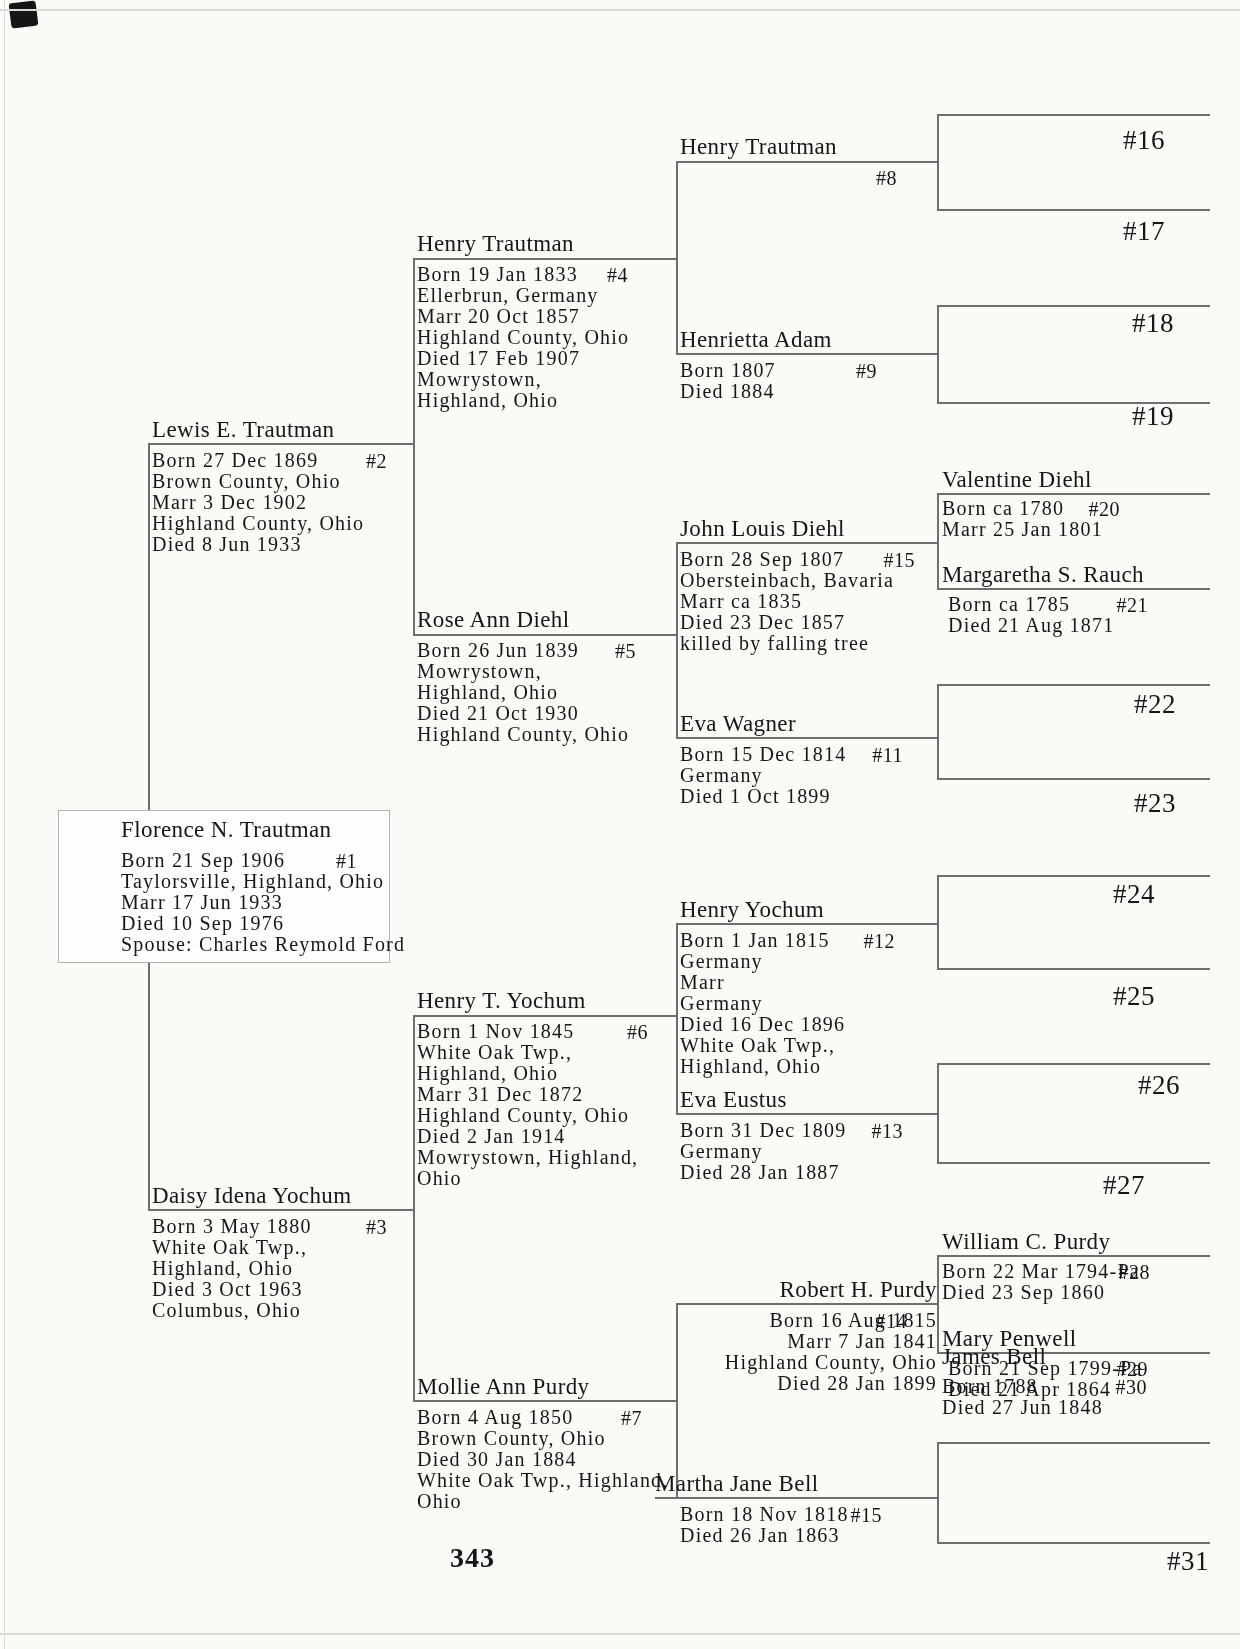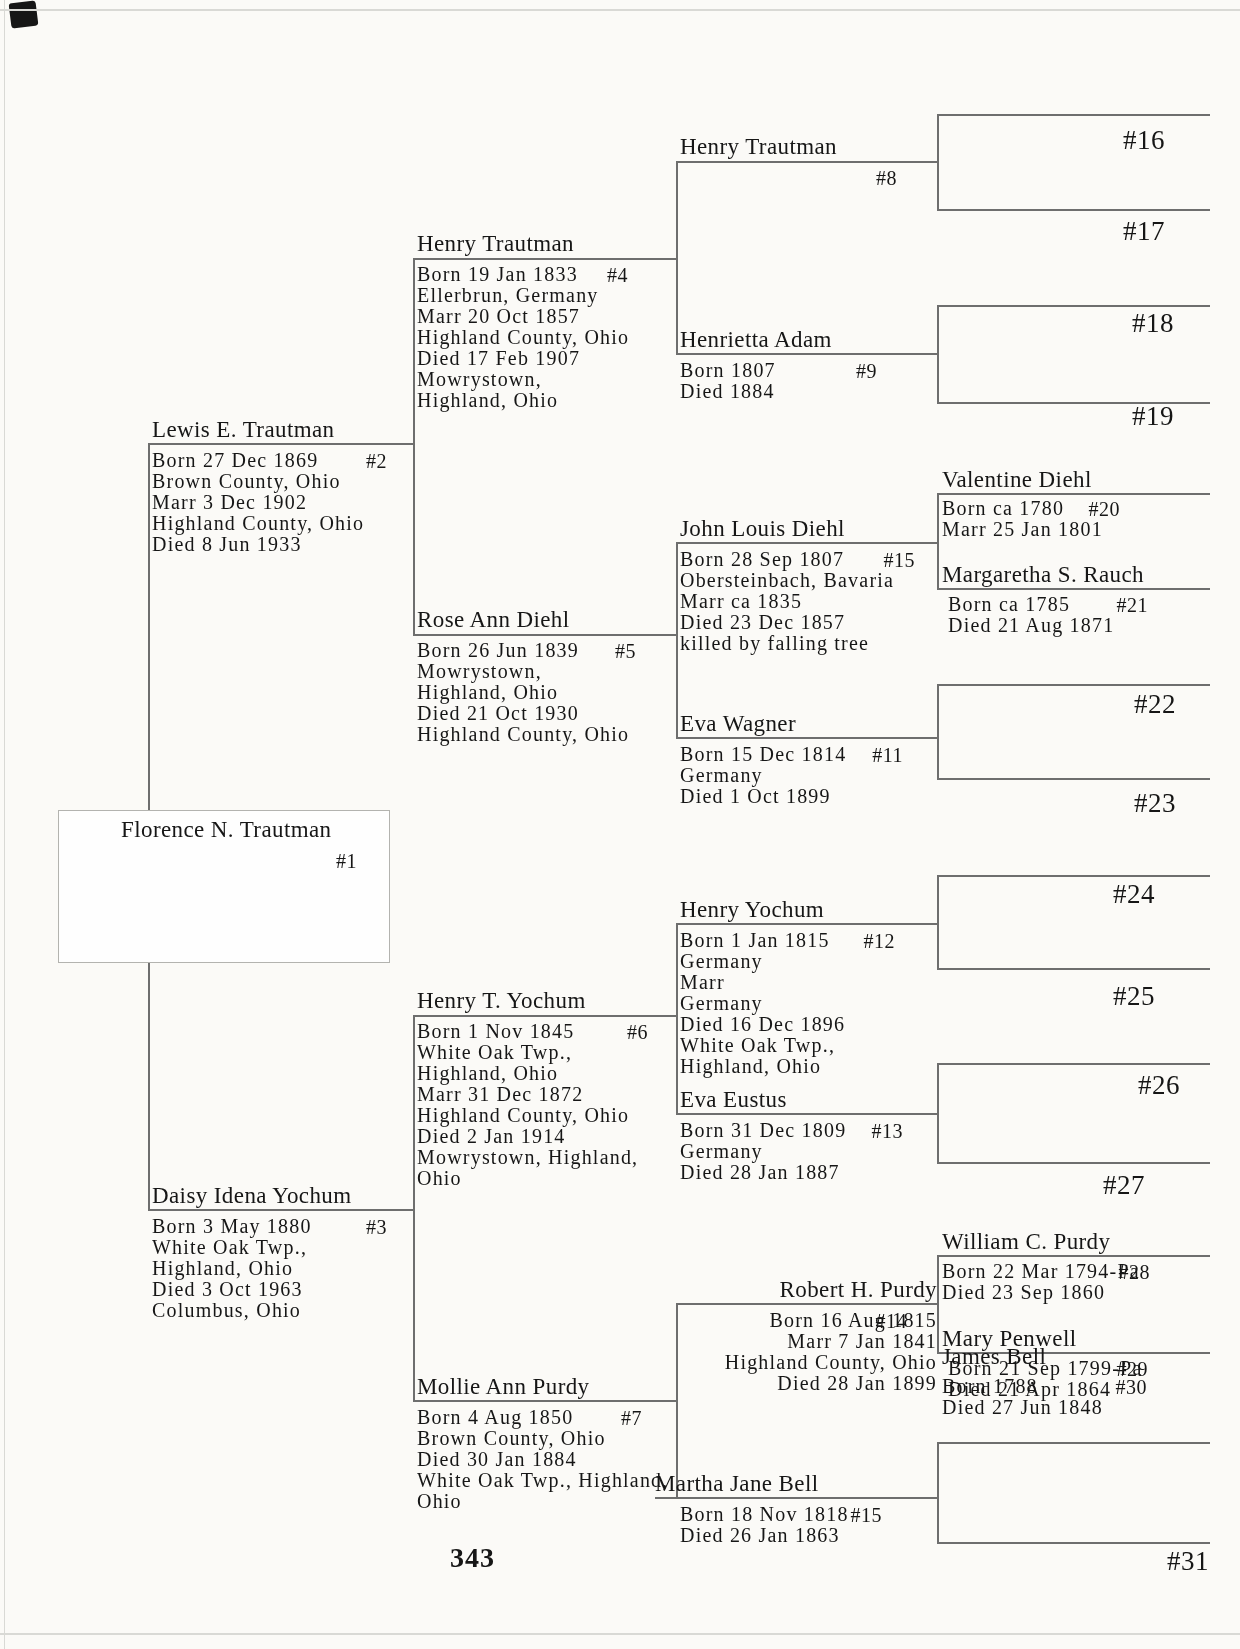--- a/index.html
+++ b/index.html
@@ -96,20 +96,27 @@
   <div class="vl" style="left:937px;top:305px;height:99px;"></div>
   <div class="vl" style="left:937px;top:493px;height:97px;"></div>
   <div class="vl" style="left:937px;top:684px;height:96px;"></div>
   <div class="vl" style="left:937px;top:875px;height:95px;"></div>
   <div class="vl" style="left:937px;top:1063px;height:101px;"></div>
   <div class="vl" style="left:937px;top:1255px;height:99px;"></div>
   <div class="vl" style="left:937px;top:1442px;height:102px;"></div>
 
   <div class="subject-box">
     <div class="pname">Florence N. Trautman</div>
+    <div class="pdetails">
+        <div class="dline">Born 21 Sep 1906</div>
+        <div class="dline">Taylorsville, Highland, Ohio</div>
+        <div class="dline">Marr 17 Jun 1933</div>
+        <div class="dline">Died 10 Sep 1976</div>
+        <div class="dline">Spouse: Charles Reymold Ford</div>
+      </div>
     <span class="pnum" style="right:32px;">#1</span>
   </div>
 
   <div class="person" style="left:152px;top:417px;width:261px;">
     <div class="pname">Lewis E. Trautman</div>
     <div class="pdetails">
         <div class="dline">Born 27 Dec 1869</div>
         <div class="dline">Brown County, Ohio</div>
         <div class="dline">Marr 3 Dec 1902</div>
         <div class="dline">Highland County, Ohio</div>

